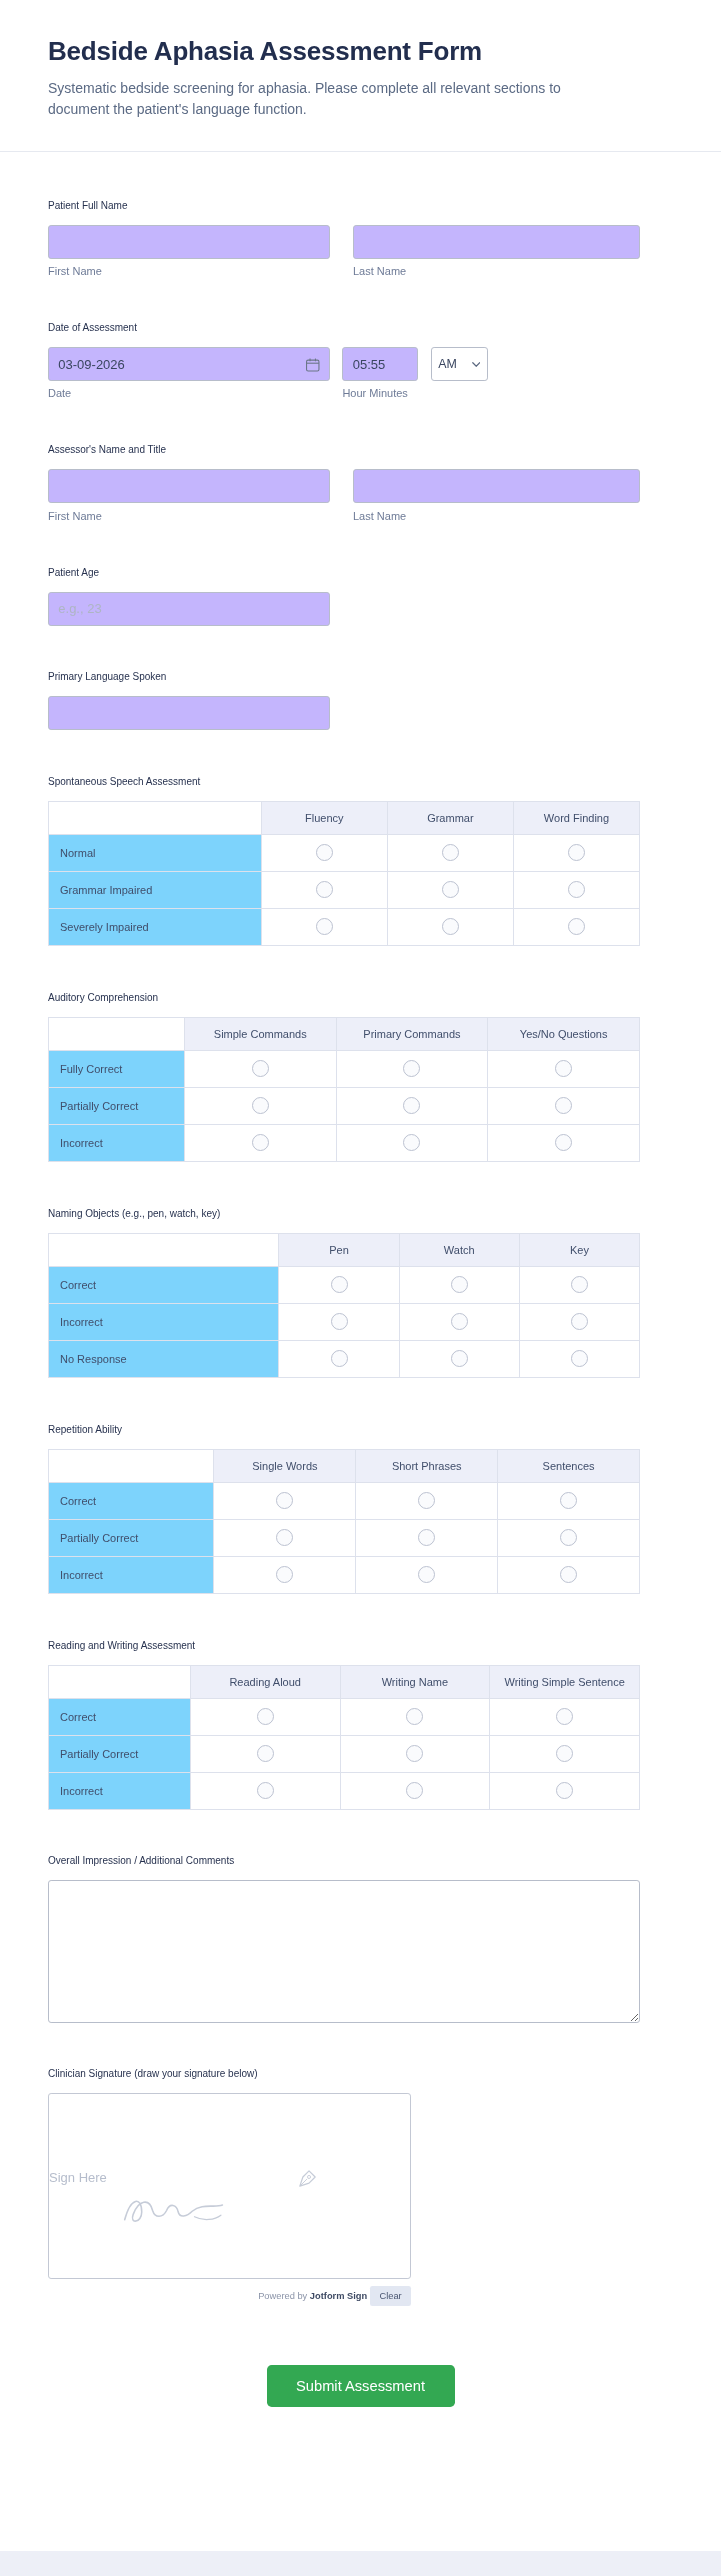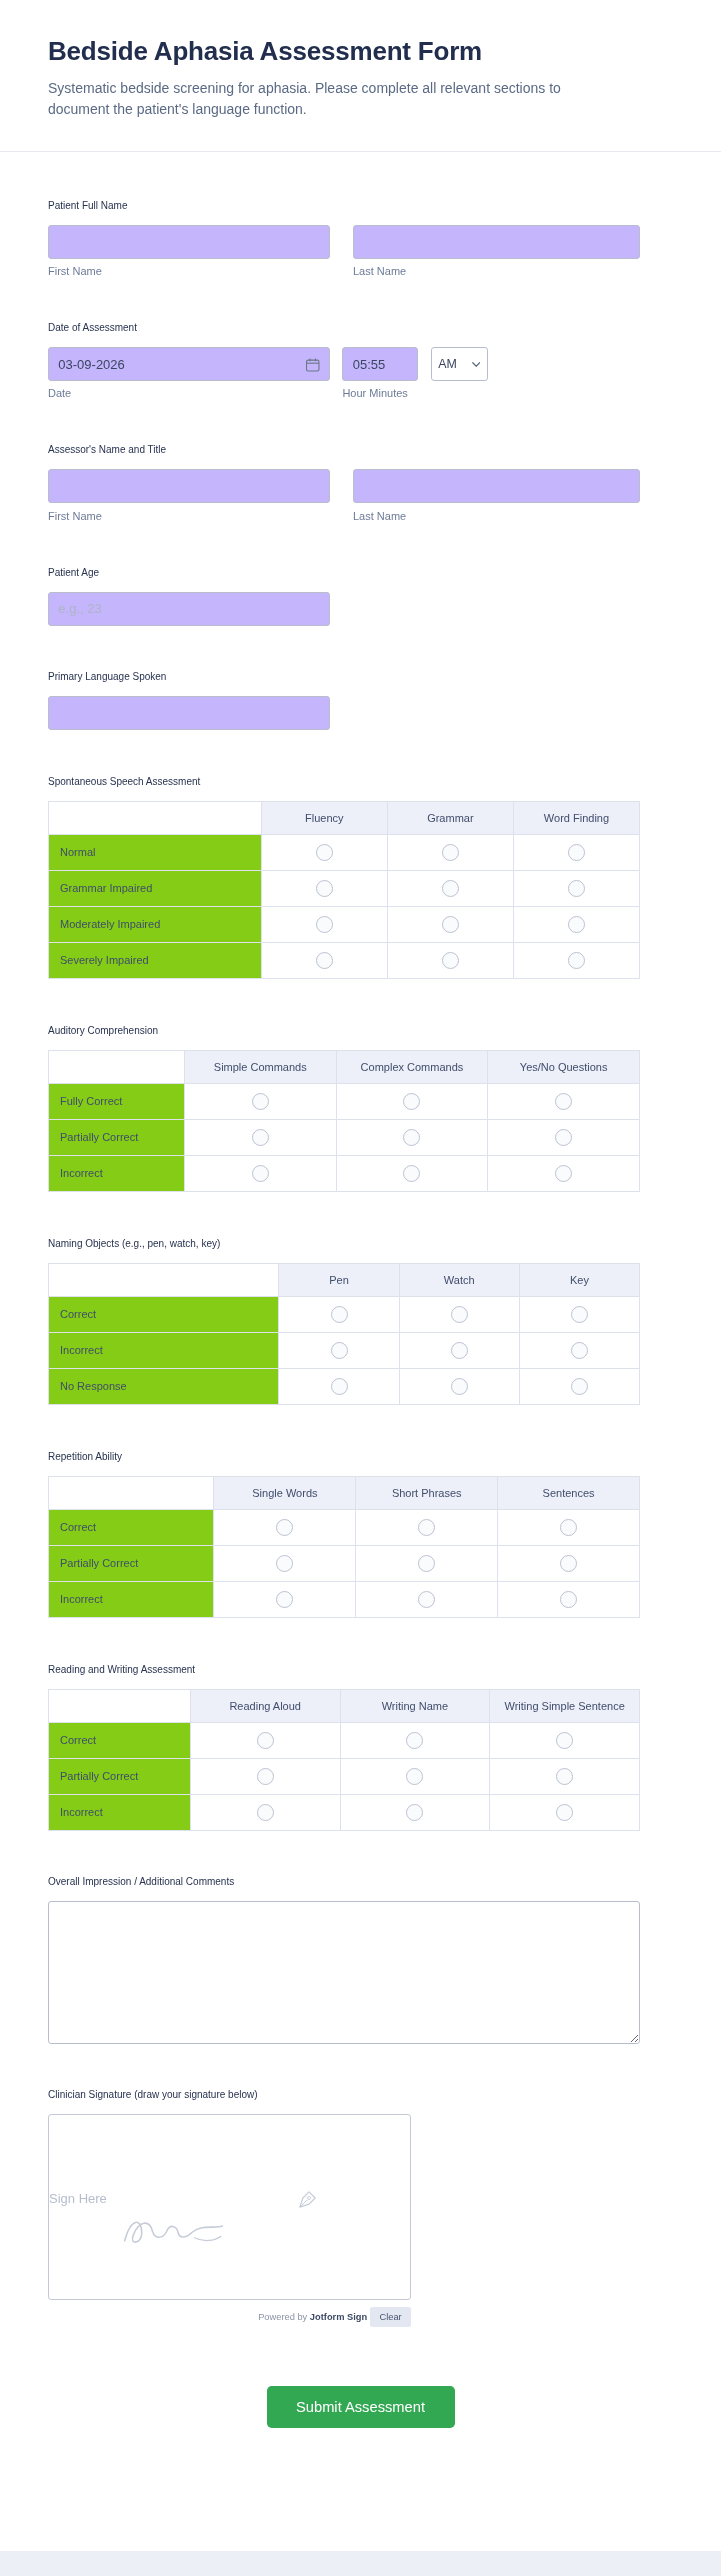--- a/index.html
+++ b/index.html
@@ -55,22 +55,22 @@
   .matrix-section { margin-top: 43px; }
   .matrix { width: 100%; border-collapse: collapse; table-layout: fixed; border-radius: 16px; }
   .matrix th, .matrix td { border: 0.8px solid #dde1ec; }
   .matrix th {
     background: #edeff9; height: 33px; font-size: 11px; font-weight: 400;
     color: #404e6b; padding: 3.1px 6.2px; text-align: center;
   }
   .matrix th.corner { background: #fff; }
   .matrix td { height: 36px; }
   .matrix td.rowlabel {
-    background: #84cc16; font-size: 11px; color: #404e6b;
-    padding: 4px 11px; text-align: left;
+    background: #7dd3fc; font-size: 11px; color: #404e6b;
+    padding: 12px 11px; text-align: left;
   }
   .matrix td.radiocell { text-align: center; background: #fff; cursor: pointer; }
   .radio {
     display: inline-block; width: 17px; height: 17px; border-radius: 50%;
     border: 0.8px solid #bcc2d1; background: #fafbfd; vertical-align: middle; cursor: pointer;
   }
   .matrix-0 .rowlabel, .matrix-0 .corner { width: 36%; }
   .matrix-1 .rowlabel, .matrix-1 .corner { width: 23%; }
   .matrix-2 .rowlabel, .matrix-2 .corner { width: 39%; }
   .matrix-3 .rowlabel, .matrix-3 .corner { width: 28%; }
@@ -214,42 +214,36 @@
                 <td class="radiocell"><span class="radio"></span></td>
                 <td class="radiocell"><span class="radio"></span></td>
               </tr>
               <tr>
                 <td class="rowlabel">Grammar Impaired</td>
                 <td class="radiocell"><span class="radio"></span></td>
                 <td class="radiocell"><span class="radio"></span></td>
                 <td class="radiocell"><span class="radio"></span></td>
               </tr>
               <tr>
-                <td class="rowlabel">Moderately Impaired</td>
-                <td class="radiocell"><span class="radio"></span></td>
-                <td class="radiocell"><span class="radio"></span></td>
-                <td class="radiocell"><span class="radio"></span></td>
-              </tr>
-              <tr>
                 <td class="rowlabel">Severely Impaired</td>
                 <td class="radiocell"><span class="radio"></span></td>
                 <td class="radiocell"><span class="radio"></span></td>
                 <td class="radiocell"><span class="radio"></span></td>
               </tr>
             </tbody>
           </table>
         </section>
         <section class="matrix-section">
           <div class="field-label">Auditory Comprehension</div>
           <table class="matrix matrix-1">
             <thead>
               <tr>
                 <th class="corner"></th>
                 <th>Simple Commands</th>
-                <th>Complex Commands</th>
+                <th>Primary Commands</th>
                 <th>Yes/No Questions</th>
               </tr>
             </thead>
             <tbody>
               <tr>
                 <td class="rowlabel">Fully Correct</td>
                 <td class="radiocell"><span class="radio"></span></td>
                 <td class="radiocell"><span class="radio"></span></td>
                 <td class="radiocell"><span class="radio"></span></td>
               </tr>

